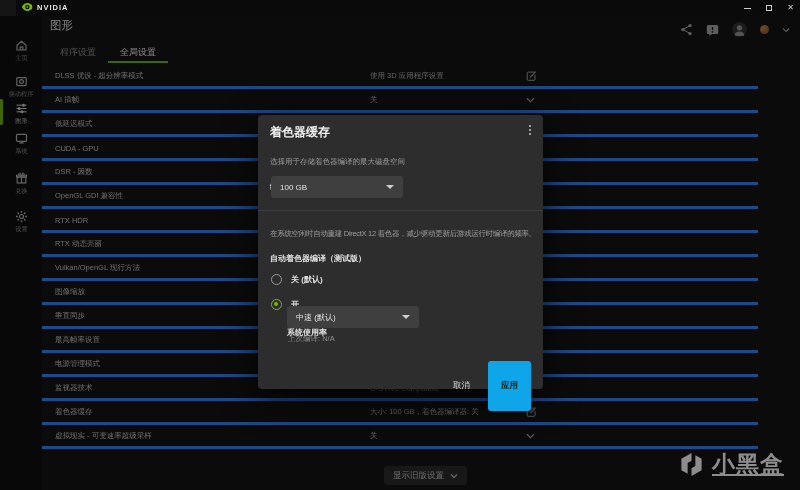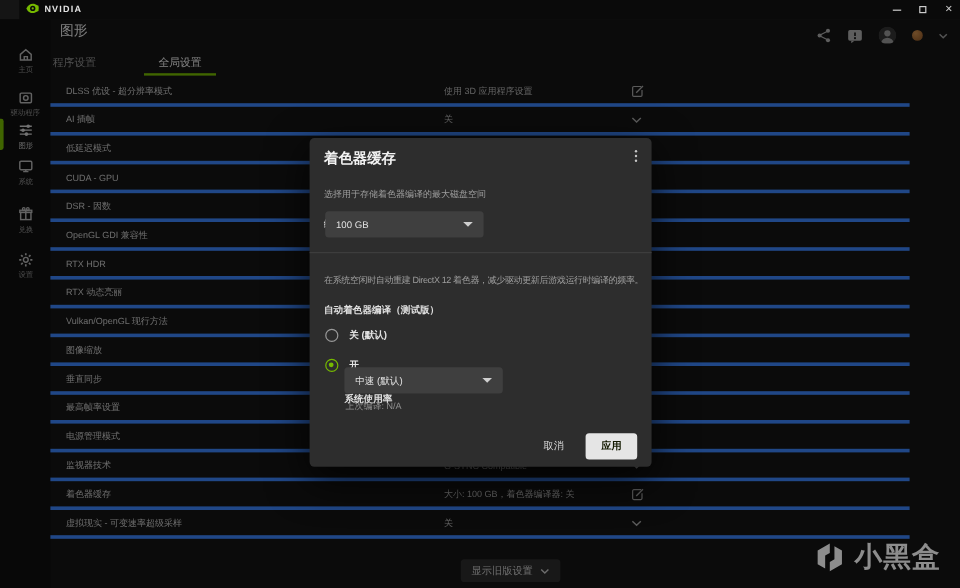--- a/index.html
+++ b/index.html
@@ -26,21 +26,21 @@
     background:#76b900; border-radius:0 2px 2px 0; }
 
   
   .page-title { position:absolute; left:50px; top:18px; font-size:11.5px; font-weight:500; color:#e6e6e6; }
   .header-icons { position:absolute; right:10px; top:21px; height:17px; display:flex; align-items:center; gap:13px; }
   .avatar-wrap { width:15px; height:15px; border-radius:50%; overflow:hidden; }
   .orange-dot { width:9px; height:9px; border-radius:50%;
     background:radial-gradient(circle at 35% 30%, #c98a4a, #8a5324); }
 
   
-  .tabs { position:absolute; left:32px; top:43px; display:flex;gap:28px; }
+  .tabs { position:absolute; left:48px; top:43px; display:flex; }
   .tab { padding:0 12px; height:20px; line-height:18px; font-size:9px; color:#8f8f8f; cursor:default; }
   .tab.active { color:#ededed; border-bottom:2px solid #76b900; }
 
   
   .rows { position:absolute; left:42px; top:65px; width:716px; }
   .row { position:relative; height:24px; border-bottom:3px solid #3b82f6; }
   .row-label { position:absolute; left:13px; top:50%; transform:translateY(-50%);
     font-size:7.5px; color:#c6c6c6; white-space:nowrap; }
   .row-value { position:absolute; left:328px; top:50%; transform:translateY(-50%);
     font-size:7.5px; color:#b5b5b5; white-space:nowrap; }
@@ -67,26 +67,26 @@
   .dlg-divider { position:absolute; left:0; right:0; top:95px; height:1px; background:#3d3d3d; }
   .radio-row { position:absolute; left:13px; display:flex; align-items:center; gap:9px;margin-top:28px; }
   .radio { width:11px; height:11px; border-radius:50%; border:1.5px solid #9a9a9a; position:relative; }
   .radio.sel { border-color:#76b900; }
   .radio.sel::after { content:''; position:absolute; left:2px; top:2px; width:4px; height:4px;
     border-radius:50%; background:#76b900; }
   .radio-label { font-size:8px; font-weight:600; color:#e3e3e3; }
   .last-compiled { position:absolute; left:30px; top:219px; font-size:7.5px; color:#8f8f8f; }
   .dlg-buttons { position:absolute; right:12px; top:246px; display:flex; align-items:center; gap:12px; }
   .btn-cancel { font-size:8.5px; color:#d8d8d8; background:transparent; border:none; padding:4px 6px; }
-  .btn-apply { font-size:8.5px; font-weight:600; color:#141a00; background:#e5e5e5; border:none;
-    border-radius:3px; padding:5px 13px; }
+  .btn-apply { font-size:8.5px; font-weight:600; color:#141a00; background:#0ea5e9; border:none;
+    border-radius:3px; padding:19px 13px; }
 
   
   .watermark { position:absolute; right:16px; bottom:10px; display:flex; align-items:center; gap:7px; z-index:20; }
-  .watermark-text { font-size:23px; font-weight:bold; color:#8d8d8d; letter-spacing:1px; }
+  .watermark-text { font-size:23px; font-weight:bold; color:#8d8d8d; letter-spacing:1px;text-decoration:underline; }
 </style>
 </head>
 <body>
 
 <div id="app">
 
   <div class="titlebar">
     <div class="nv-brand">
       <svg width="12" height="12" viewBox="0 0 13 13">
         <path d="M1 6.5 Q3.2 1.8 8 2.3 L12 4.2 Q12.5 6.5 12 8.8 L8 10.7 Q3.2 11.2 1 6.5 Z" fill="#76b900"></path>

